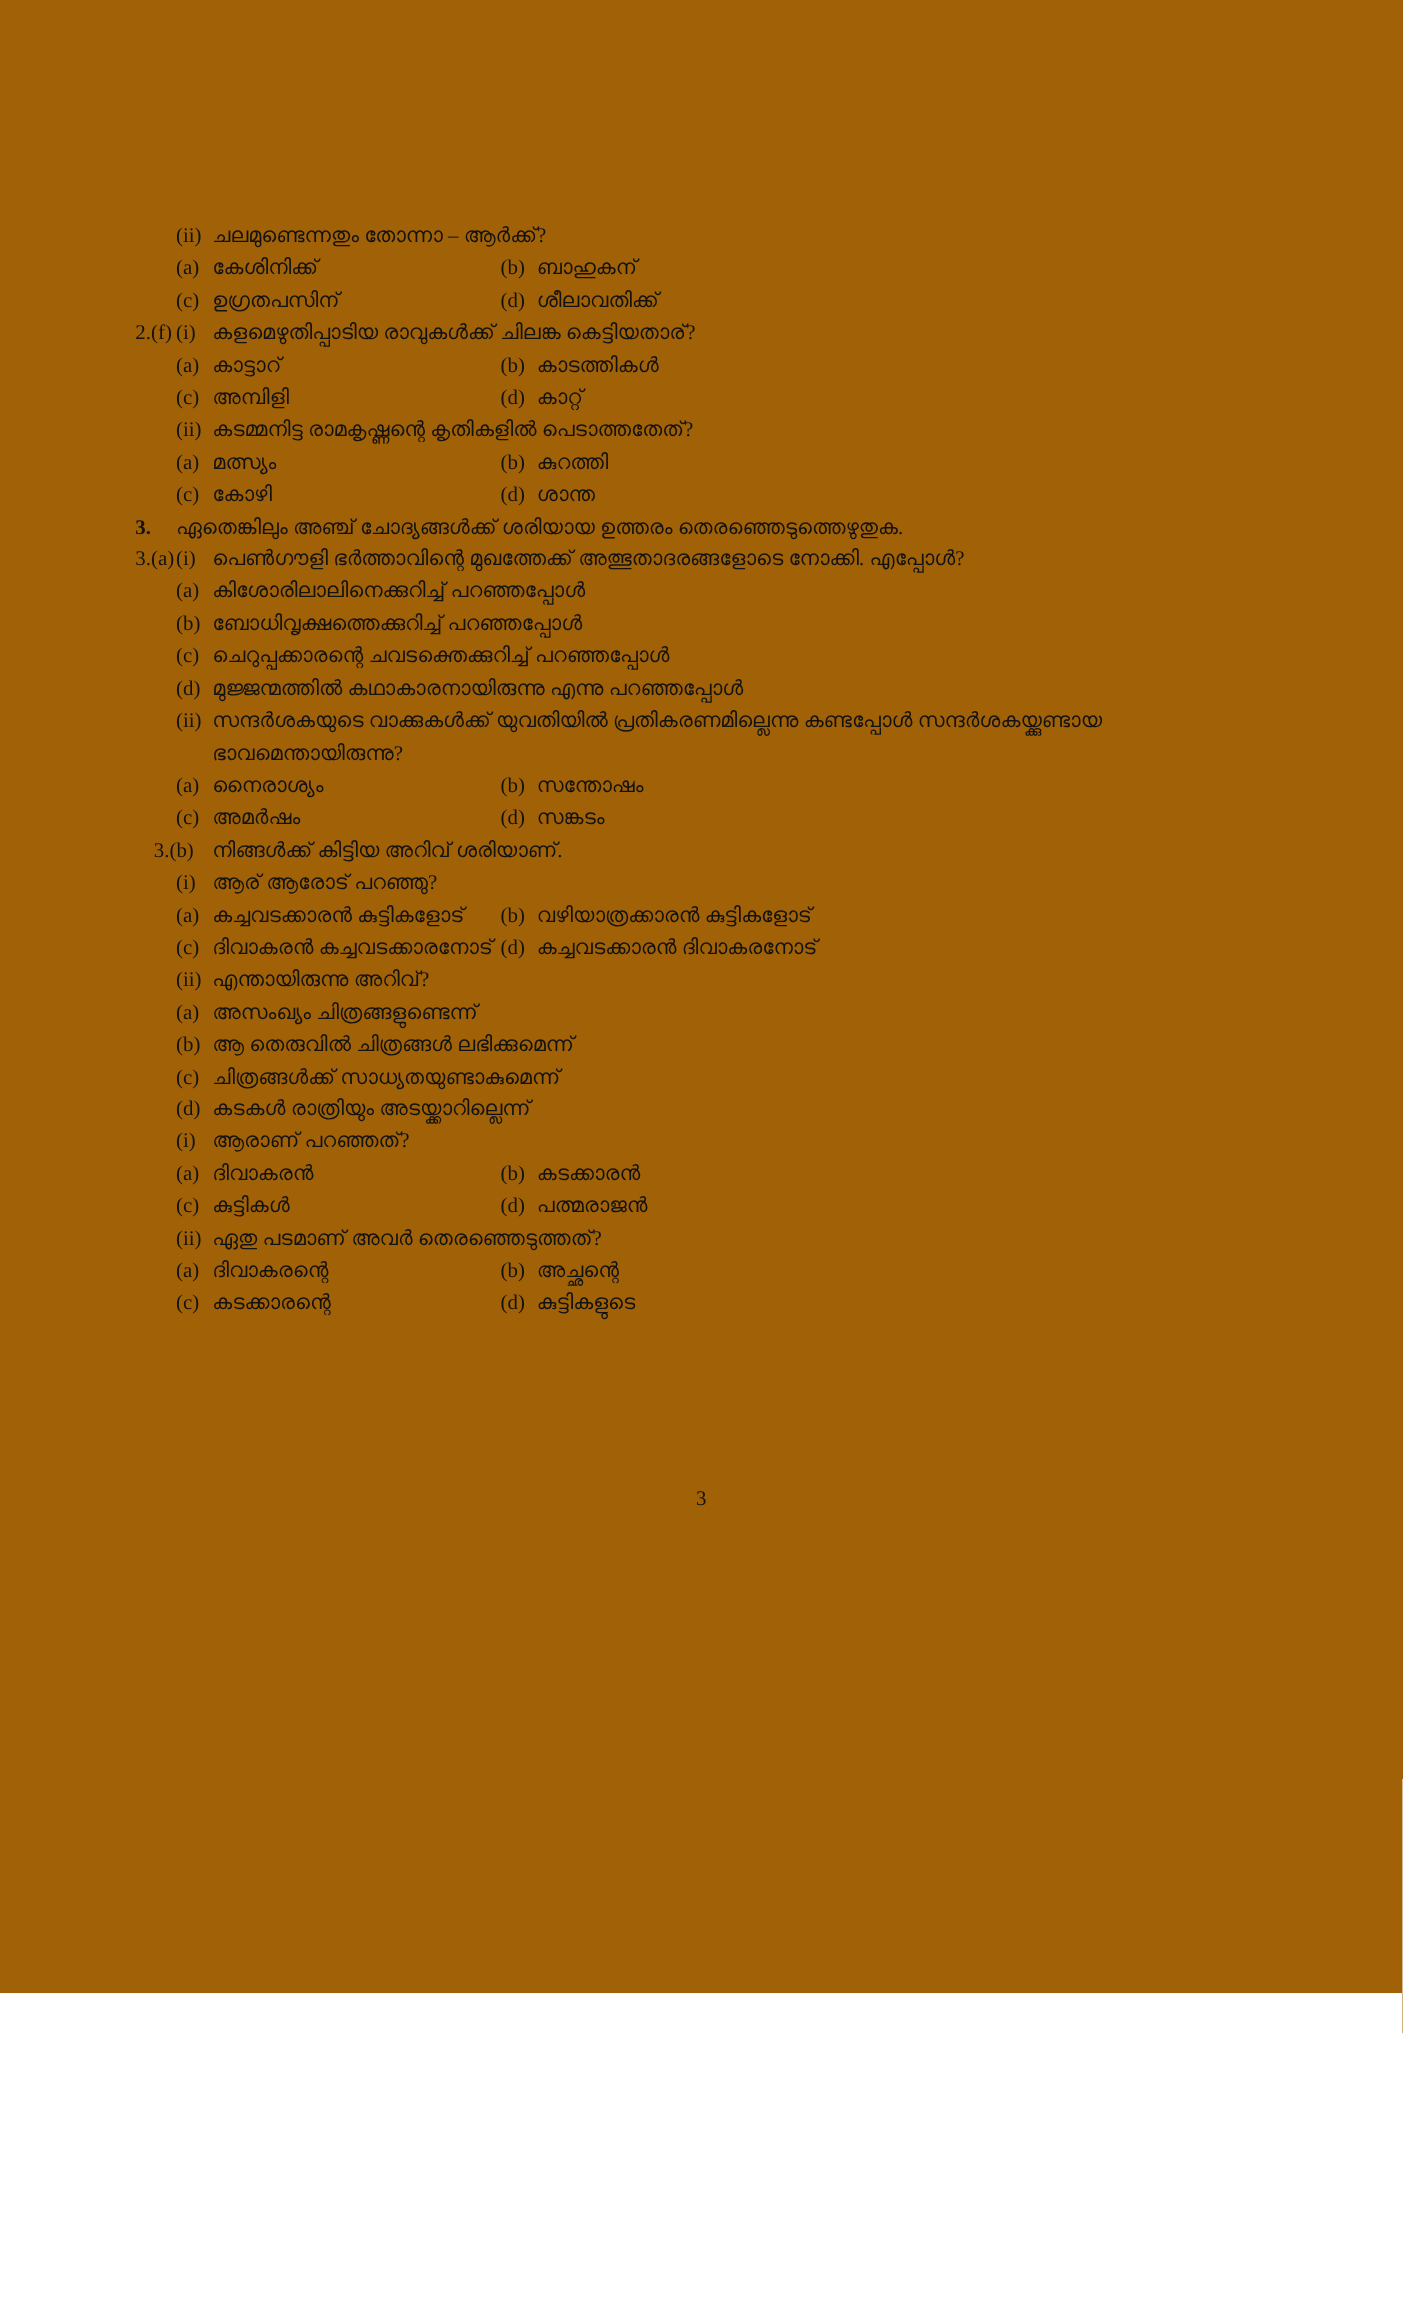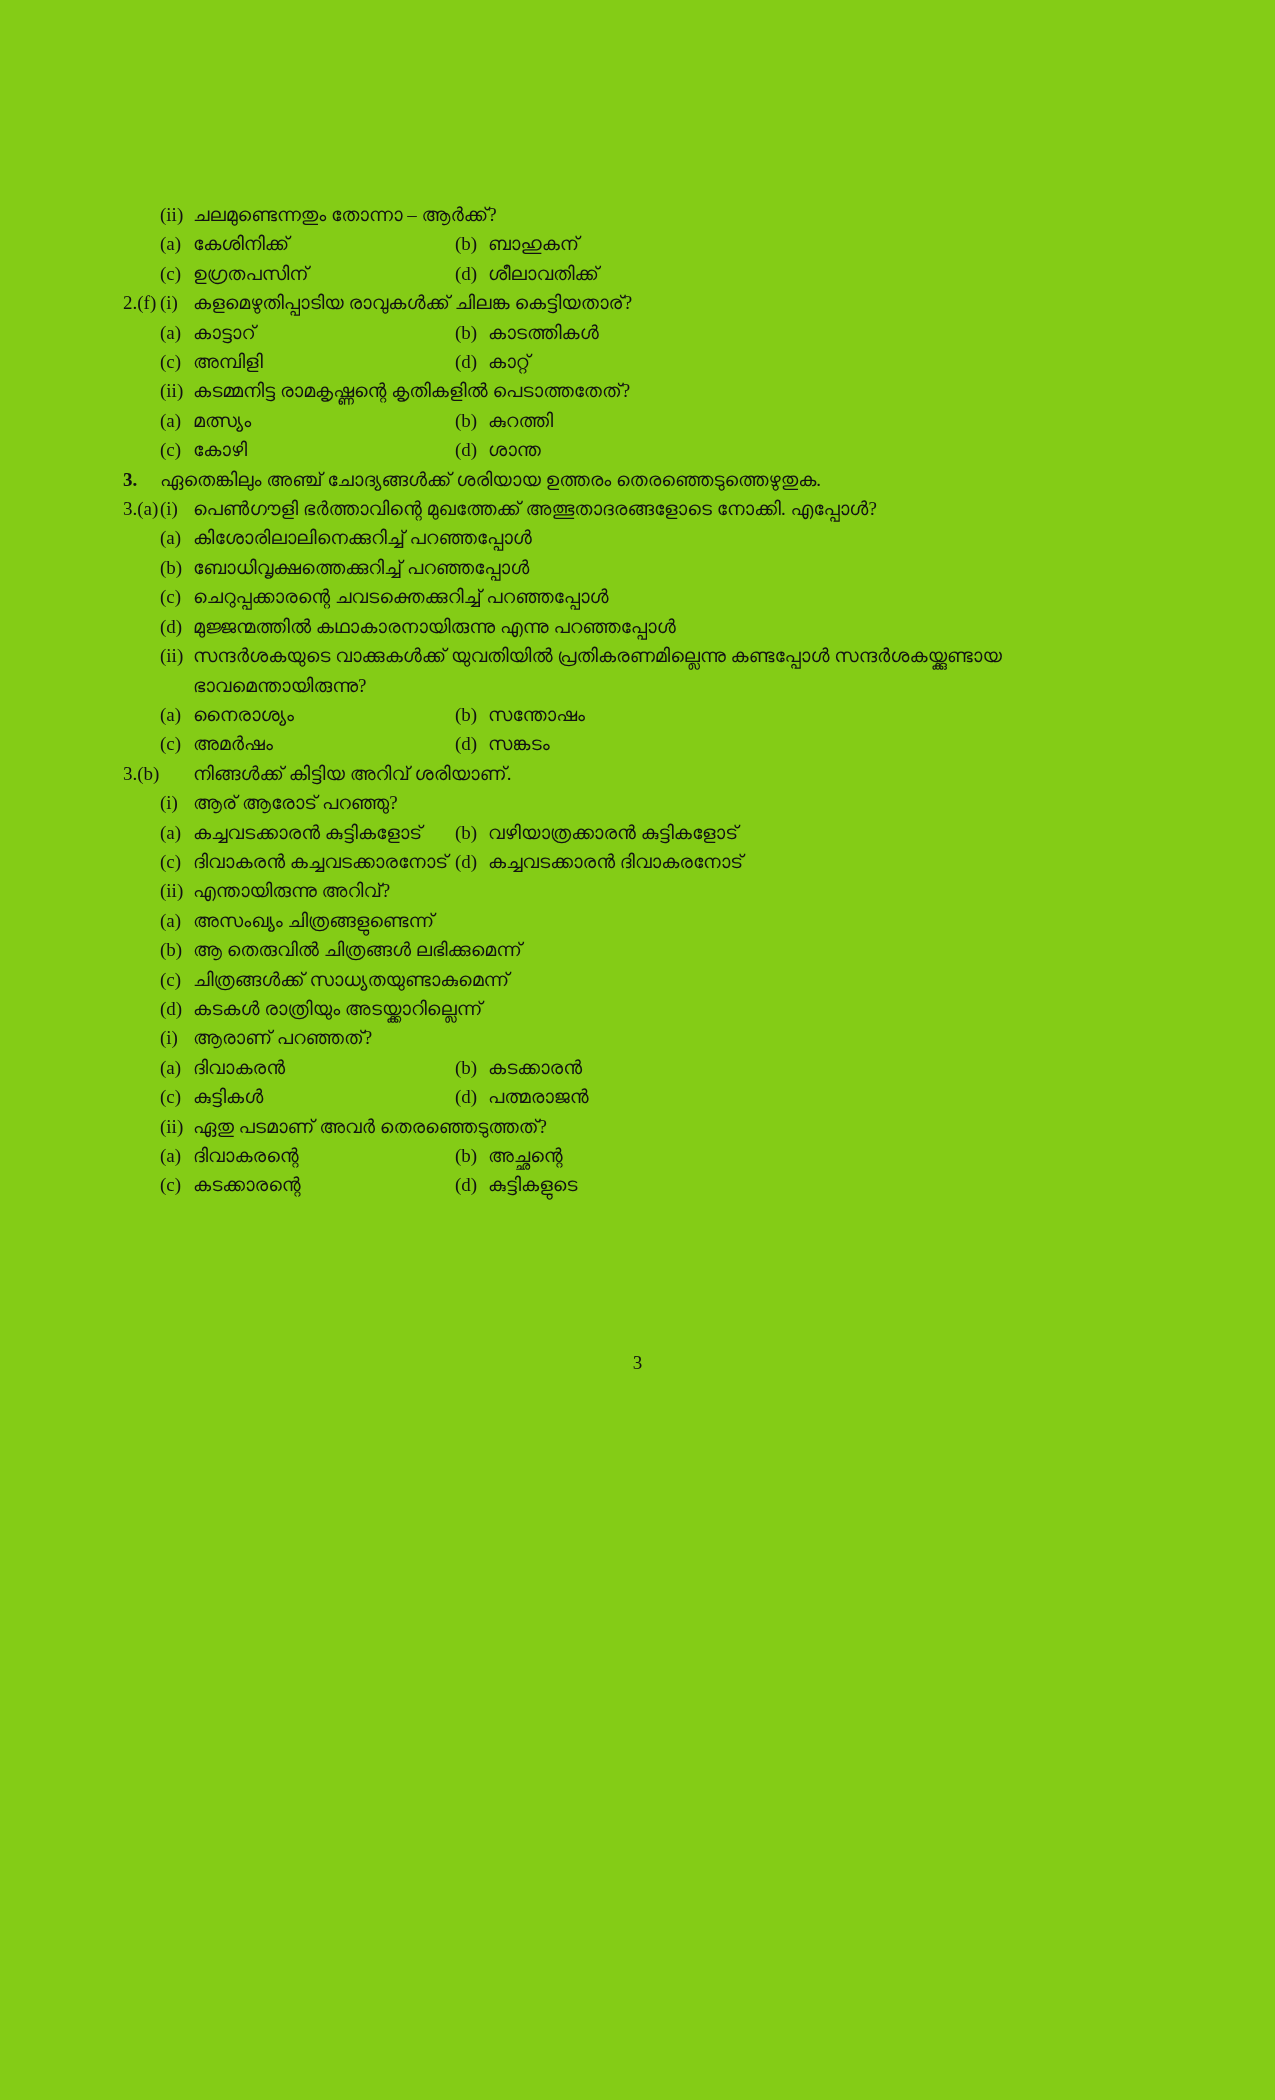--- a/index.html
+++ b/index.html
@@ -1,39 +1,39 @@
 <!DOCTYPE html>
 <html><head>
 <meta charset="utf-8">
 <style>
   html, body { margin: 0; padding: 0; background: #ffffff; }
   .page {
     position: relative;
     width: 1275px;
-    height: 2100px;
-    background: #84cc16;
+    height: 1812px;
+    background: #a16207;
     font-family: "Liberation Serif", "DejaVu Serif", serif;
     font-size: 19px;
     color: #121212;
     overflow: hidden;
   }
   .content {
     position: absolute;
     left: 123px;
     right: 125px;
     top: 200px;
   }
   .row {
     display: flex;
     align-items: baseline;
     line-height: 29.4px;
     min-height: 29.4px;
   }
   .qnum  { flex: none; min-width: 37px; white-space: nowrap; }
-  .qnum-wide { min-width: 70px; }
+  .qnum-wide { min-width: 70px; text-align: center; }
   .bold  { font-weight: bold; }
   .marker { flex: none; width: 33px; white-space: nowrap; }
   .text  { flex: 1; }
   .opt   { display: flex; align-items: baseline; }
   .opt-l { flex: none; width: 295px; }
   .opt-r { flex: 1; }
   .opt .text { white-space: nowrap; overflow: visible; font-family: Liberation Serif, serif; }
   .marks { margin-left: auto; white-space: nowrap; }
   .footer {
     position: absolute;

